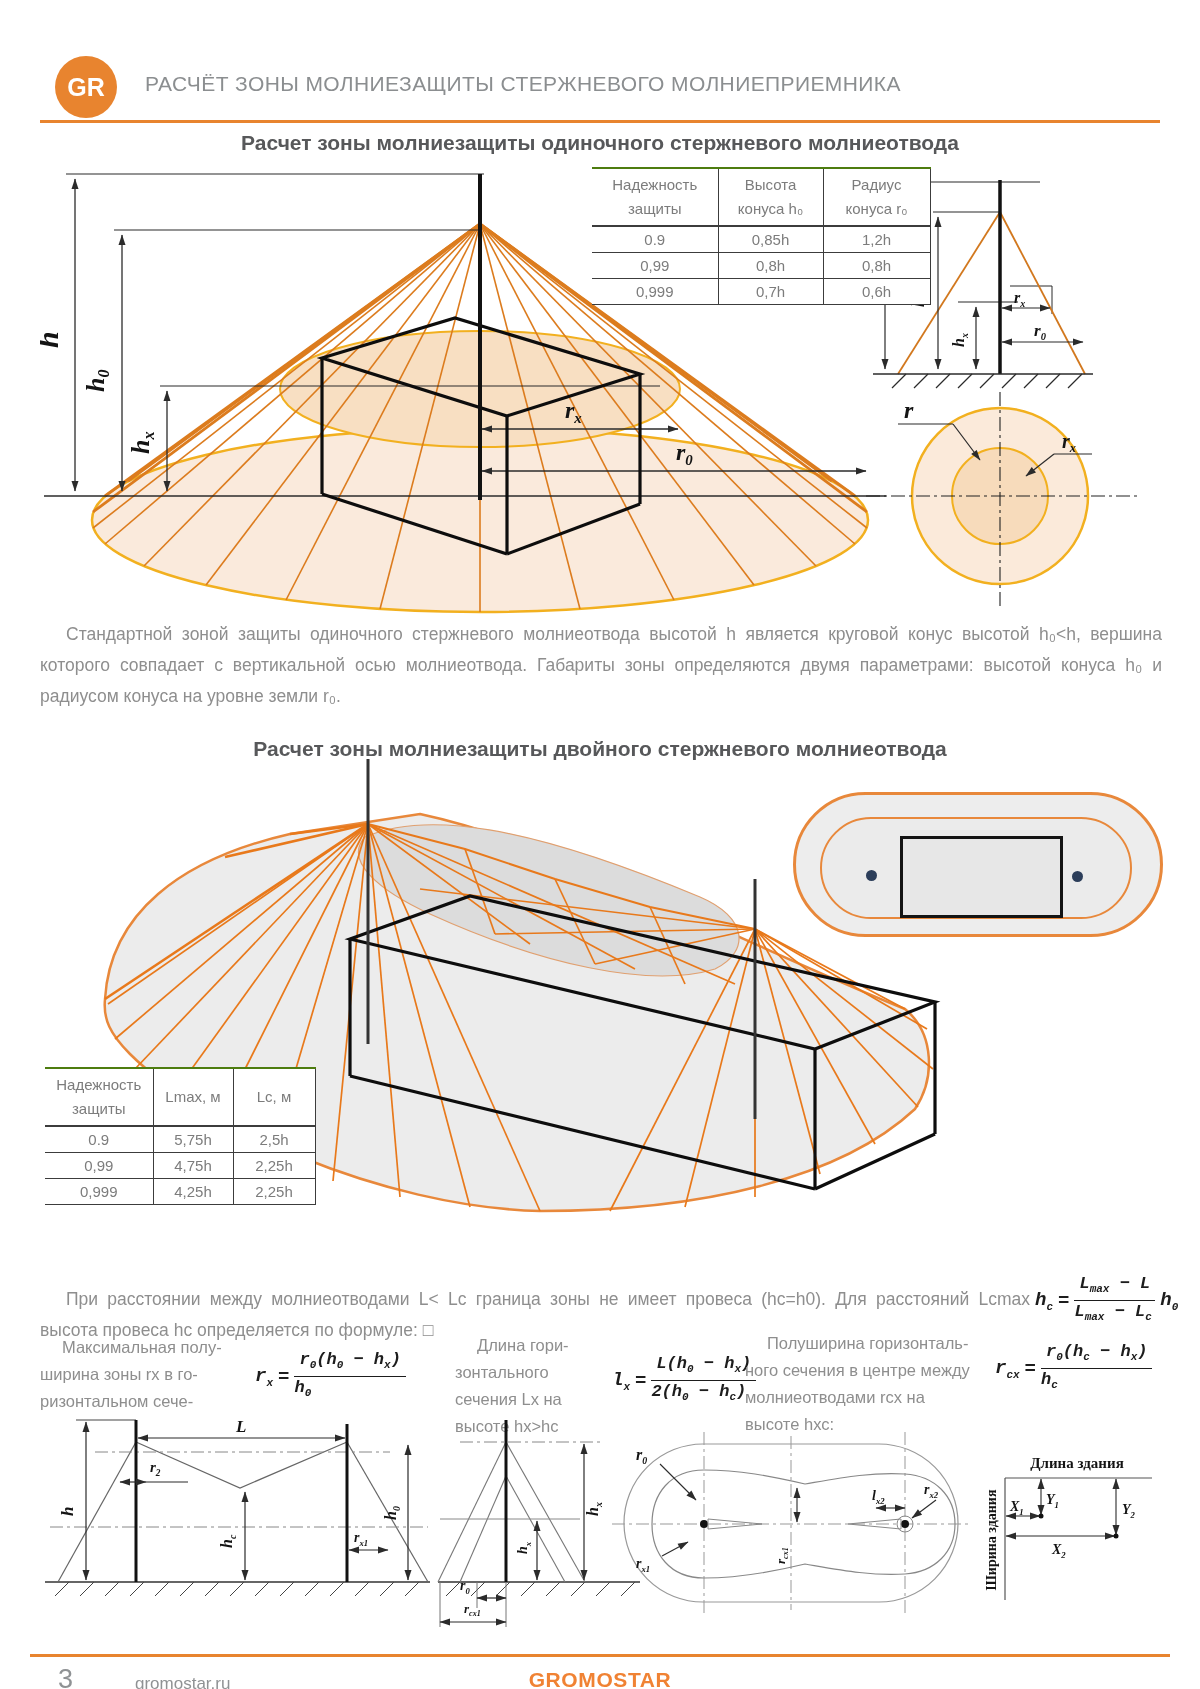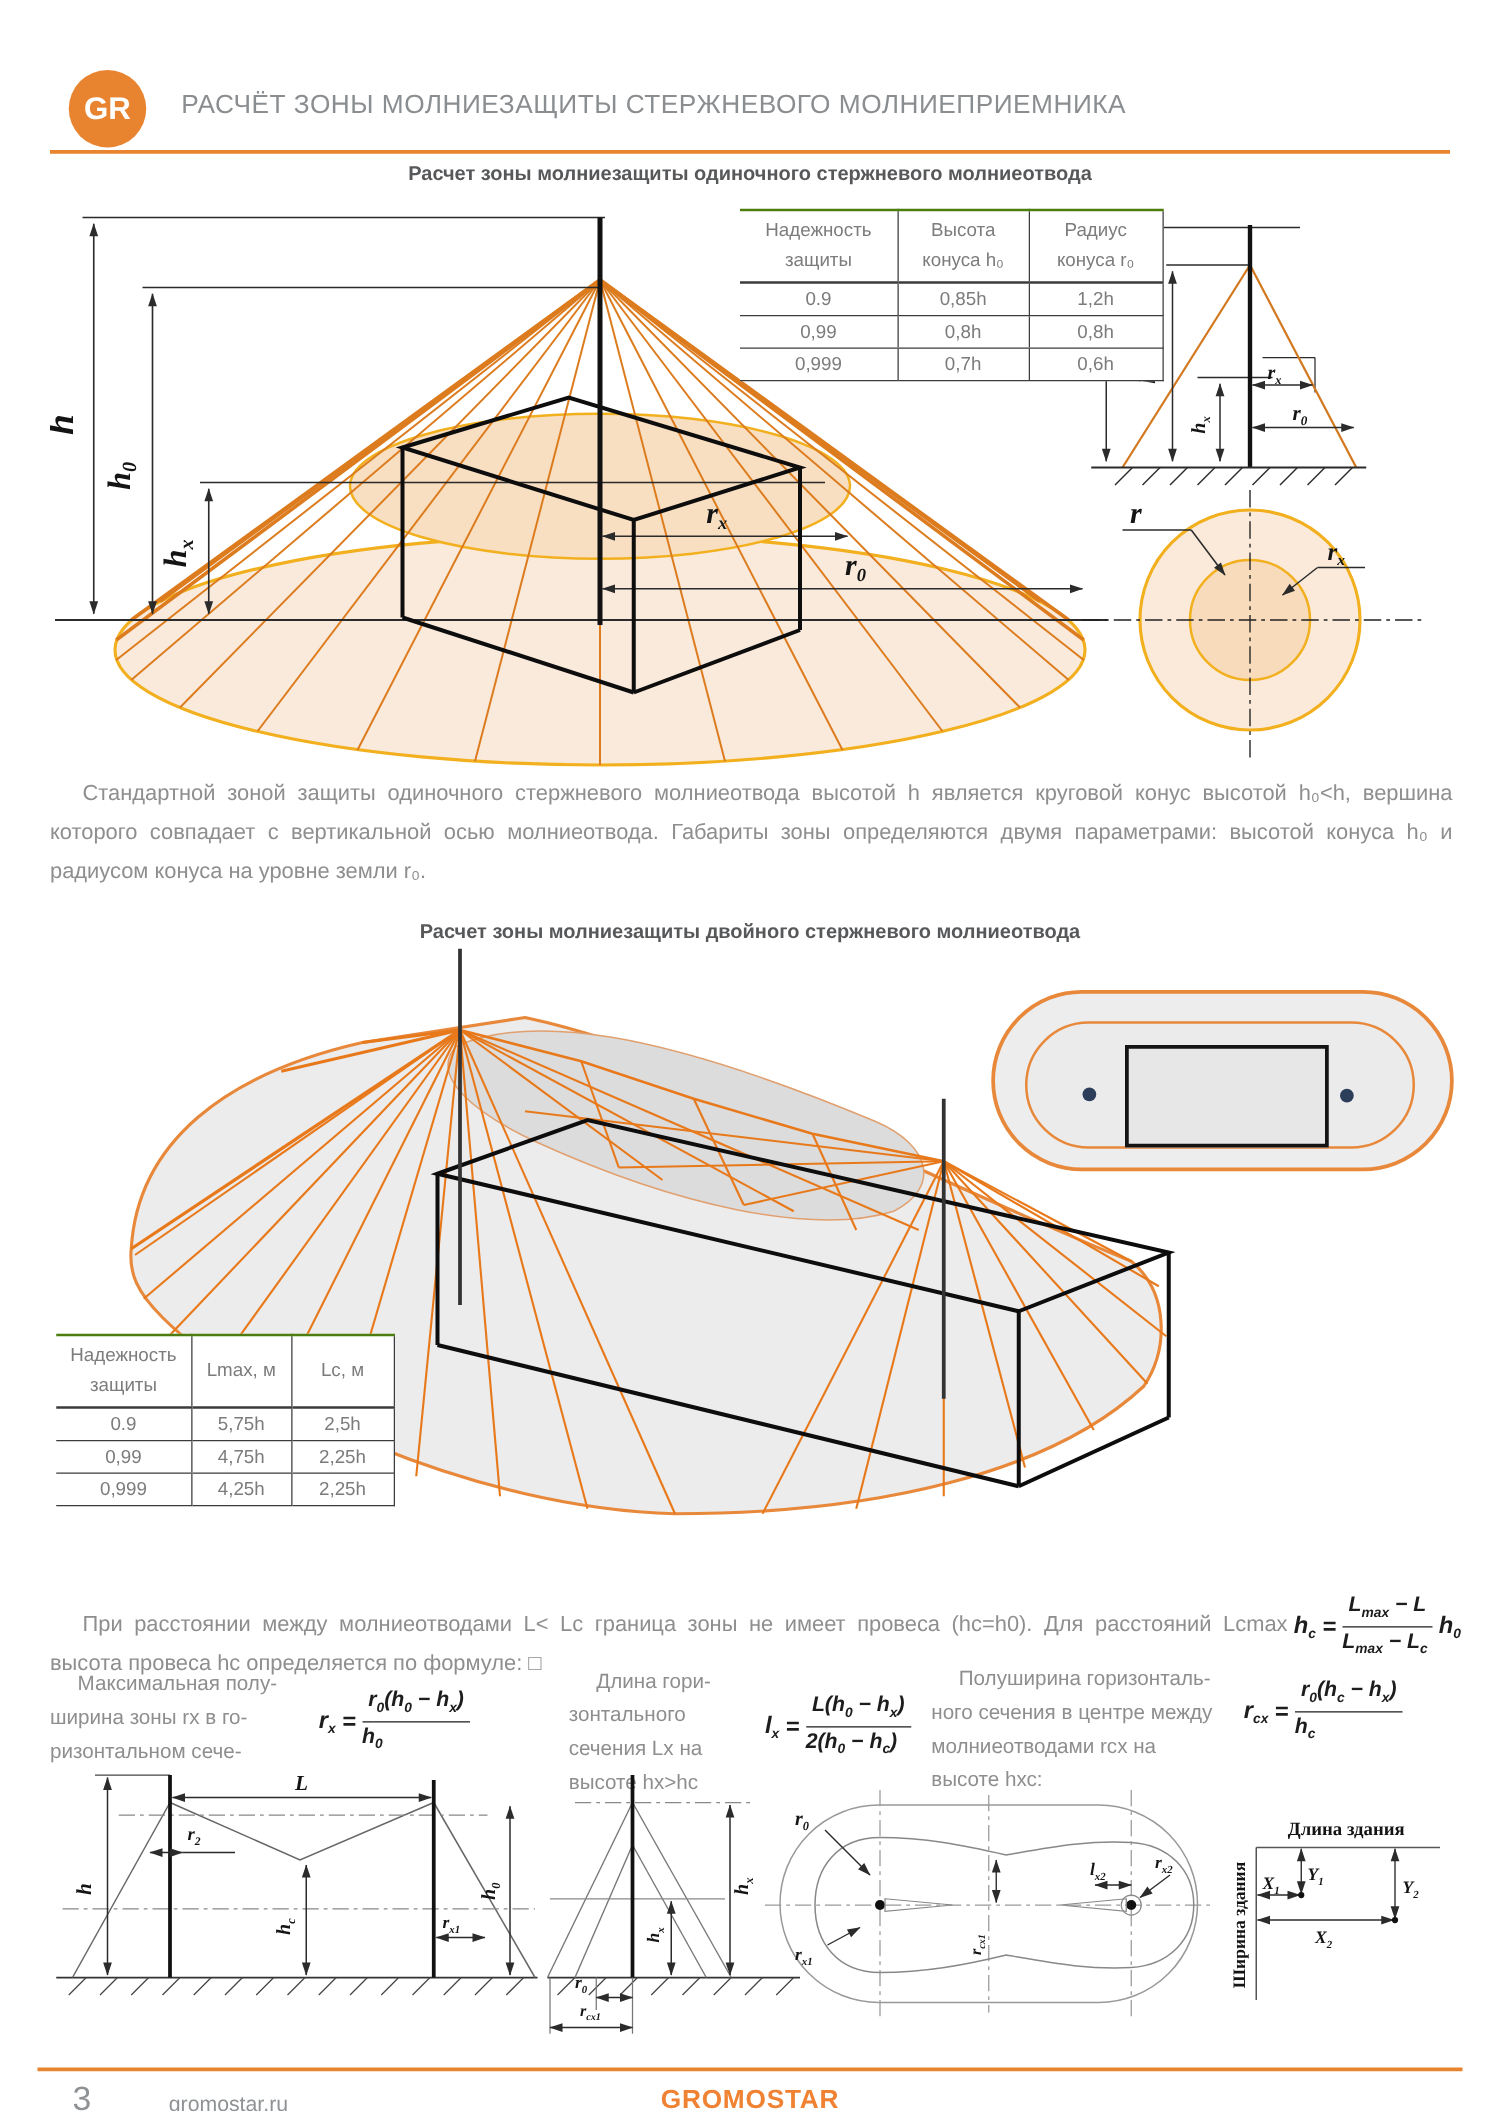--- a/index.html
+++ b/index.html
@@ -5,32 +5,32 @@
   html,body{margin:0;padding:0;background:#fff;}
   .page{position:relative;width:1200px;height:1689px;background:#ffffff;
         font-family:"Liberation Sans",sans-serif;overflow:hidden;margin-top:34px;}
   .abs{position:absolute;}
   
   .logo{left:55px;top:22px;width:62px;height:62px;border-radius:50%;background:#E8842F;
         color:#fff;font-weight:bold;font-size:25px;display:flex;align-items:center;justify-content:center;}
   .htitle{left:145px;top:38px;font-size:21px;color:#8B8E90;letter-spacing:.4px;}
   .hrule{left:40px;top:86px;width:1120px;height:3px;background:#E8842F;}
   .frule{left:30px;top:1620px;width:1140px;height:3px;background:#E8842F;}
-  .h1{left:0;width:100%;text-align:center;font-size:16px;font-weight:bold;color:#57585A;}
+  .h1{left:0;width:100%;text-align:center;font-size:21px;font-weight:bold;color:#57585A;}
   .para{font-size:17.5px;color:#8E8E8E;line-height:31px;text-align:justify;text-indent:26px;}
   .coltext{font-size:16.5px;color:#8E8E8E;line-height:27px;text-indent:22px;}
   
   table.tbl{border-collapse:collapse;color:#7C7C7C;text-align:center;table-layout:fixed;
             font-size:15px;border-top:2px solid #4d7c0f;background:#fff;}
   table.tbl th{font-weight:normal;border-bottom:2px solid #3C3C3C;padding:4px 4px;line-height:24px;}
   table.tbl td{border-bottom:1.5px solid #3C3C3C;height:25px;padding:0 4px;}
   table.tbl th+th, table.tbl td+td{border-left:1.5px solid #3C3C3C;}
   table.tbl th:last-child, table.tbl td:last-child{border-right:1.5px solid #3C3C3C;}
   
-  .formula{display:flex;align-items:center;gap:5px;font-family:Liberation Sans, sans-serif;
+  .formula{display:flex;align-items:center;gap:5px;font-family:Liberation Mono, monospace;
            font-style:italic;font-weight:bold;color:#1d1d1d;font-size:19px;}
   .formula .frac{display:inline-flex;flex-direction:column;align-items:flex-start;font-size:17px;line-height:20px;}
   .frac .num{border-bottom:1.6px solid #1d1d1d;padding:0 5px 1px;white-space:nowrap;}
   .frac .den{padding-top:1px;white-space:nowrap;}
   .formula sub,.fvar sub{font-size:11px;}
   .fvar{white-space:nowrap;}
   
   text.dl{font-family:"Liberation Serif",serif;font-style:italic;font-weight:bold;fill:#141414;}
   text.du{font-family:"Liberation Serif",serif;font-style:normal;font-weight:bold;fill:#141414;}
   tspan.s{font-size:62%;}

